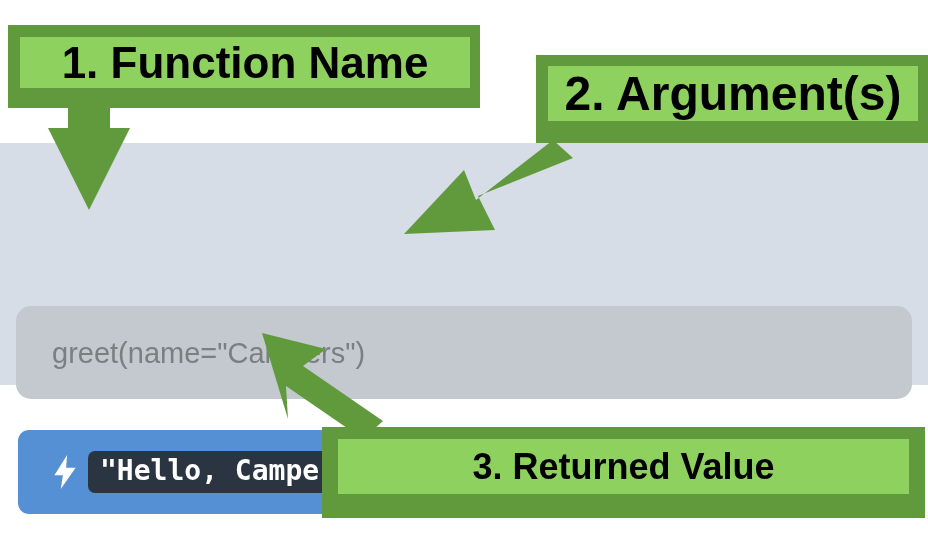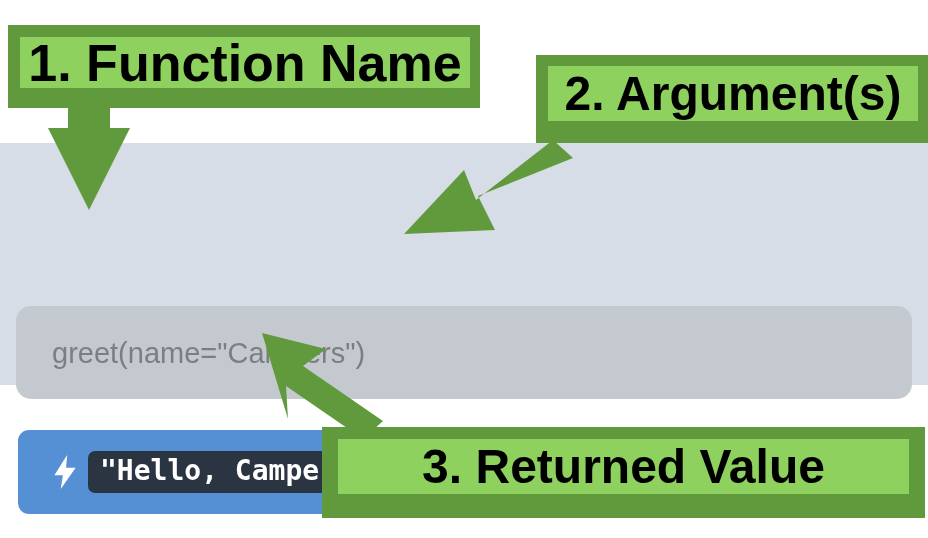--- a/index.html
+++ b/index.html
@@ -111,33 +111,33 @@
     color: #000000;
     font-family: "Liberation Sans", sans-serif;
     font-weight: bold;
     white-space: pre;
   }
 
   #callout-1 {
     left: 8px;  top: 25px;  width: 472px;  height: 83px;
     padding: 12px 10px 20px 12px;
   }
-  #callout-1 .callout-inner { font-size: 52px; }
+  #callout-1 .callout-inner { font-size: 44px; }
 
   #callout-2 {
     left: 536px; top: 55px; width: 392px; height: 88px;
     padding: 11px 10px 22px 12px;
   }
   #callout-2 .callout-inner { font-size: 48px; }
 
   #callout-3 {
     left: 322px; top: 427px; width: 603px; height: 91px;
     padding: 12px 16px 24px 16px;
   }
-  #callout-3 .callout-inner { font-size: 48px; }
+  #callout-3 .callout-inner { font-size: 36px; }
 
   
   .arrow-layer {
     position: absolute;
     left: 0; top: 0;
     width: 928px; height: 538px;
     pointer-events: none;
   }
 </style>
 </head>

